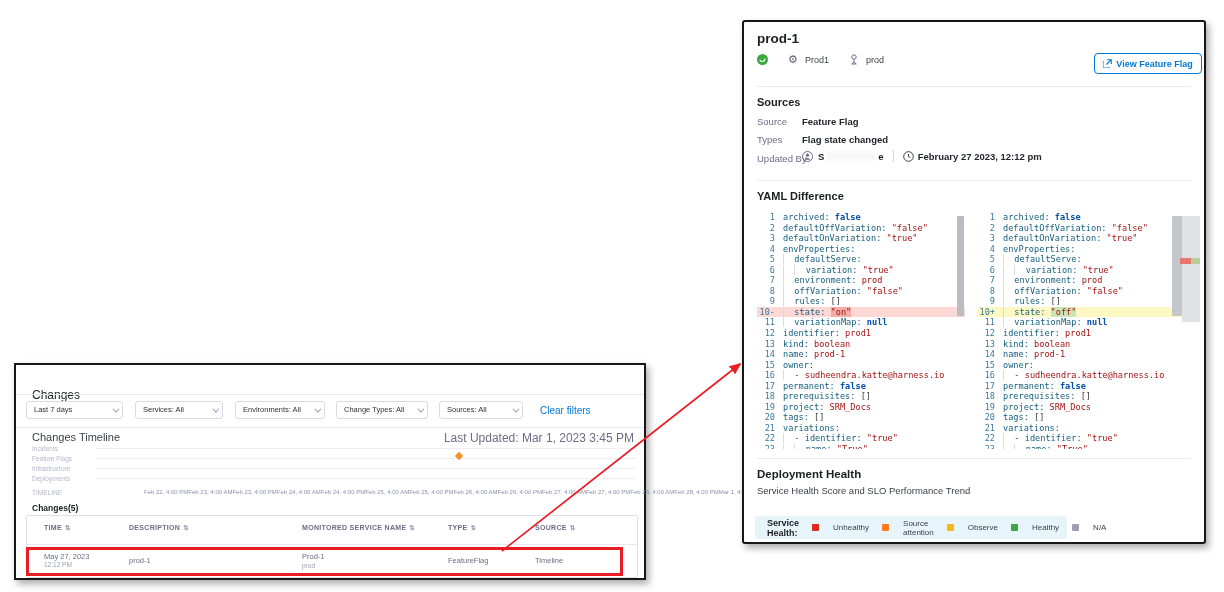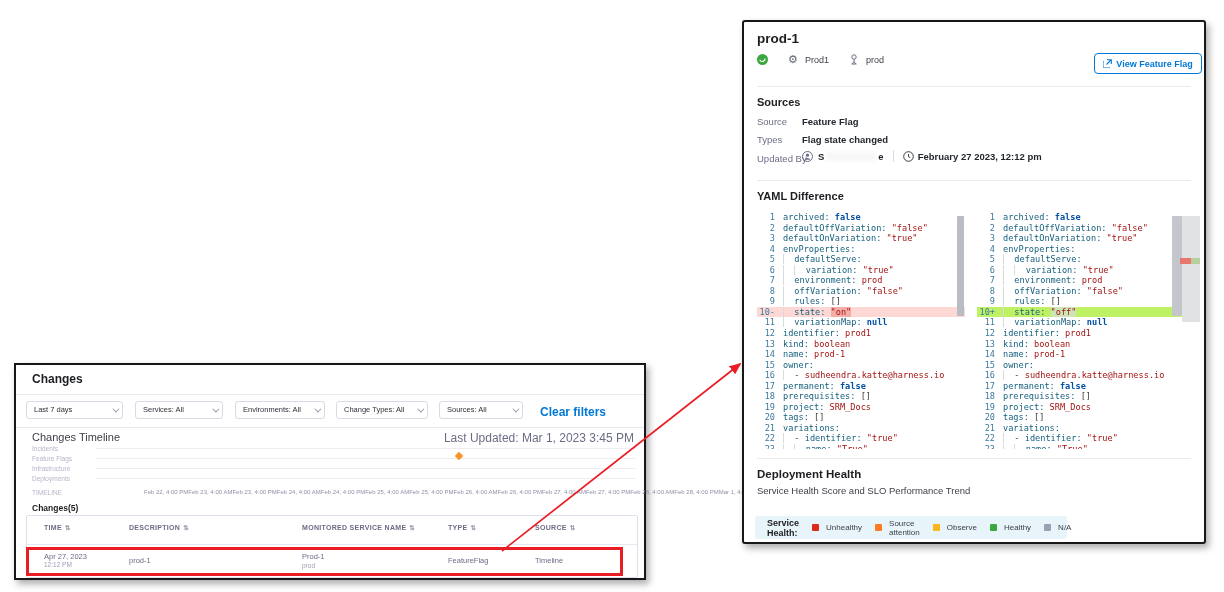--- a/index.html
+++ b/index.html
@@ -4,25 +4,25 @@
 <style>
   *{margin:0;padding:0;box-sizing:border-box}
   html,body{background:#fff}
   body{font-family:"Liberation Sans",sans-serif;color:#22272d}
   #page{position:relative;width:1224px;height:592px;overflow:hidden;background:#fff}
   .hline{position:absolute;height:1px;background:#e7e8f0}
   .panel{position:absolute;background:#fff;border:2px solid #171717;box-shadow:3px 4px 7px rgba(70,70,70,.45)}
 
   
   #left-panel{left:14px;top:363px;width:632px;height:217px}
-  .lp-title{position:absolute;left:16px;top:7px;font-size:12px;font-weight:bold;color:#1c1e21}
+  .lp-title{position:absolute;left:16px;top:23px;font-size:12px;font-weight:normal;color:#1c1e21}
   .filter-box{position:absolute;top:36px;height:18px;border:1px solid #d9dae5;border-radius:3px;background:#fff;
     font-size:7.5px;color:#2f3138;line-height:16px;padding-left:7px;cursor:pointer}
   .chev{position:absolute;right:5px;top:6px;width:5px;height:5px;border-right:1px solid #9496a9;border-bottom:1px solid #9496a9;transform:rotate(45deg) translateY(-2px)}
-  .clear-filters{position:absolute;left:524px;top:40px;font-size:12px;font-weight:bold;color:#0278d5;cursor:pointer}
+  .clear-filters{position:absolute;left:524px;top:40px;font-size:10px;font-weight:normal;color:#0278d5;cursor:pointer}
   .ctl-title{position:absolute;left:16px;top:66px;font-size:11px;color:#3c3e47}
   .ctl-updated{position:absolute;right:10px;top:66px;font-size:12px;color:#6b6d85}
   .tl-row-label{position:absolute;left:16px;font-size:6.5px;color:#b4b6c9}
   .tl-line{position:absolute;left:80px;right:8px;height:1px;background:#ededf3}
   .tl-diamond{position:absolute;width:6px;height:6px;background:#f79324;transform:rotate(45deg);cursor:pointer}
   .tl-axis-label{position:absolute;left:16px;top:124px;font-size:6.5px;color:#b4b6c9}
   .tl-ticks{position:absolute;left:128px;right:10px;top:124px;display:flex;justify-content:space-between;font-size:6px;color:#8f92a8;white-space:nowrap}
   .changes-count{position:absolute;left:16px;top:138px;font-size:8.5px;font-weight:bold;color:#1c1e21}
   .table-card{position:absolute;left:10px;top:150px;width:612px;height:63px;border:1px solid #dde0ea;border-radius:2px;background:#fff}
   .th{position:absolute;top:8px;font-size:7px;font-weight:bold;letter-spacing:.3px;color:#6b6d85;cursor:pointer}
@@ -48,38 +48,38 @@
   .v-sep{width:1px;height:12px;background:#d9dae5;margin:0 9px}
 
   
   .code-block{position:absolute;top:190px;height:237px;overflow:hidden;background:#fff;font-family:"DejaVu Sans Mono",monospace}
   #yaml-left{left:13px;width:208px}
   #yaml-right{left:233px;width:223px}
   .cline{display:flex;height:10.55px;line-height:10.55px;font-size:8.6px;white-space:pre}
   .cline .gut{width:23px;text-align:right;padding-right:5px;color:#3d7a9e;flex:none}
   .cline .code{flex:1;padding-left:3px}
   .cline.del{background:#fdd8d4}
-  .cline.add{background:#bef264}
+  .cline.add{background:#fef9c3}
   .cline.del .y-str{background:#f4ada6}
   .cline.add .y-str{background:#cde4b6}
   .y-key{color:#155f7e}
   .y-str,.y-scalar{color:#a31515}
   .y-bool{color:#0451a5;font-weight:bold}
   .y-brk,.y-dash{color:#3b3b3b}
   .g2{border-left:1px solid #dadada}
   .sb-thumb{position:absolute;border-radius:1px;cursor:pointer}
   .diff-ruler{position:absolute;background:#e0e2e4}
   .diff-mark{position:absolute;height:6px}
 
   
   .dh-sub{position:absolute;left:13px;top:463px;font-size:9.5px;color:#3c3e47}
   .legend-bar{position:absolute;left:11px;top:494px;width:312px;height:23px;background:#e7f4fa;border-radius:3px;
     display:flex;align-items:center;padding:0 12px;gap:13px}
   .legend-title{font-size:9px;font-weight:bold;color:#1c1e21}
-  .legend-item{display:flex;align-items:center;gap:7px;font-size:8px;color:#3c3e47}
+  .legend-item{display:flex;align-items:center;gap:14px;font-size:8px;color:#3c3e47}
   .legend-sq{width:7px;height:7px;border-radius:1px;flex:none}
 
   
   #arrow-svg{position:absolute;left:0;top:0;z-index:40;pointer-events:none}
 
   .icon-gear{font-size:11px;color:#5f6571;line-height:1}
   svg{display:block}
 </style>
 </head>
 <body>
@@ -135,21 +135,21 @@
 
     <div class="table-card">
       <div class="th" style="left:17px"><span>TIME</span><span class="sort-ic">⇅</span></div>
       <div class="th" style="left:102px"><span>DESCRIPTION</span><span class="sort-ic">⇅</span></div>
       <div class="th" style="left:275px"><span>MONITORED SERVICE NAME</span><span class="sort-ic">⇅</span></div>
       <div class="th" style="left:421px"><span>TYPE</span><span class="sort-ic">⇅</span></div>
       <div class="th" style="left:508px"><span>SOURCE</span><span class="sort-ic">⇅</span></div>
       <div class="th-divider"></div>
 
       <div>
-        <div class="td" style="left:17px;top:36px">Apr 27, 2023</div>
+        <div class="td" style="left:17px;top:36px">May 27, 2023</div>
         <div class="td" style="left:17px;top:45px;font-size:6.5px;color:#9b9db3">12:12 PM</div>
         <div class="td" style="left:102px;top:40px">prod-1</div>
         <div class="td" style="left:275px;top:36px">Prod-1</div>
         <div class="td td-sub" style="left:275px;top:45px">prod</div>
         <div class="td" style="left:421px;top:40px">FeatureFlag</div>
         <div class="td" style="left:508px;top:40px">Timeline</div>
       </div>
     </div>
   </div>
 

